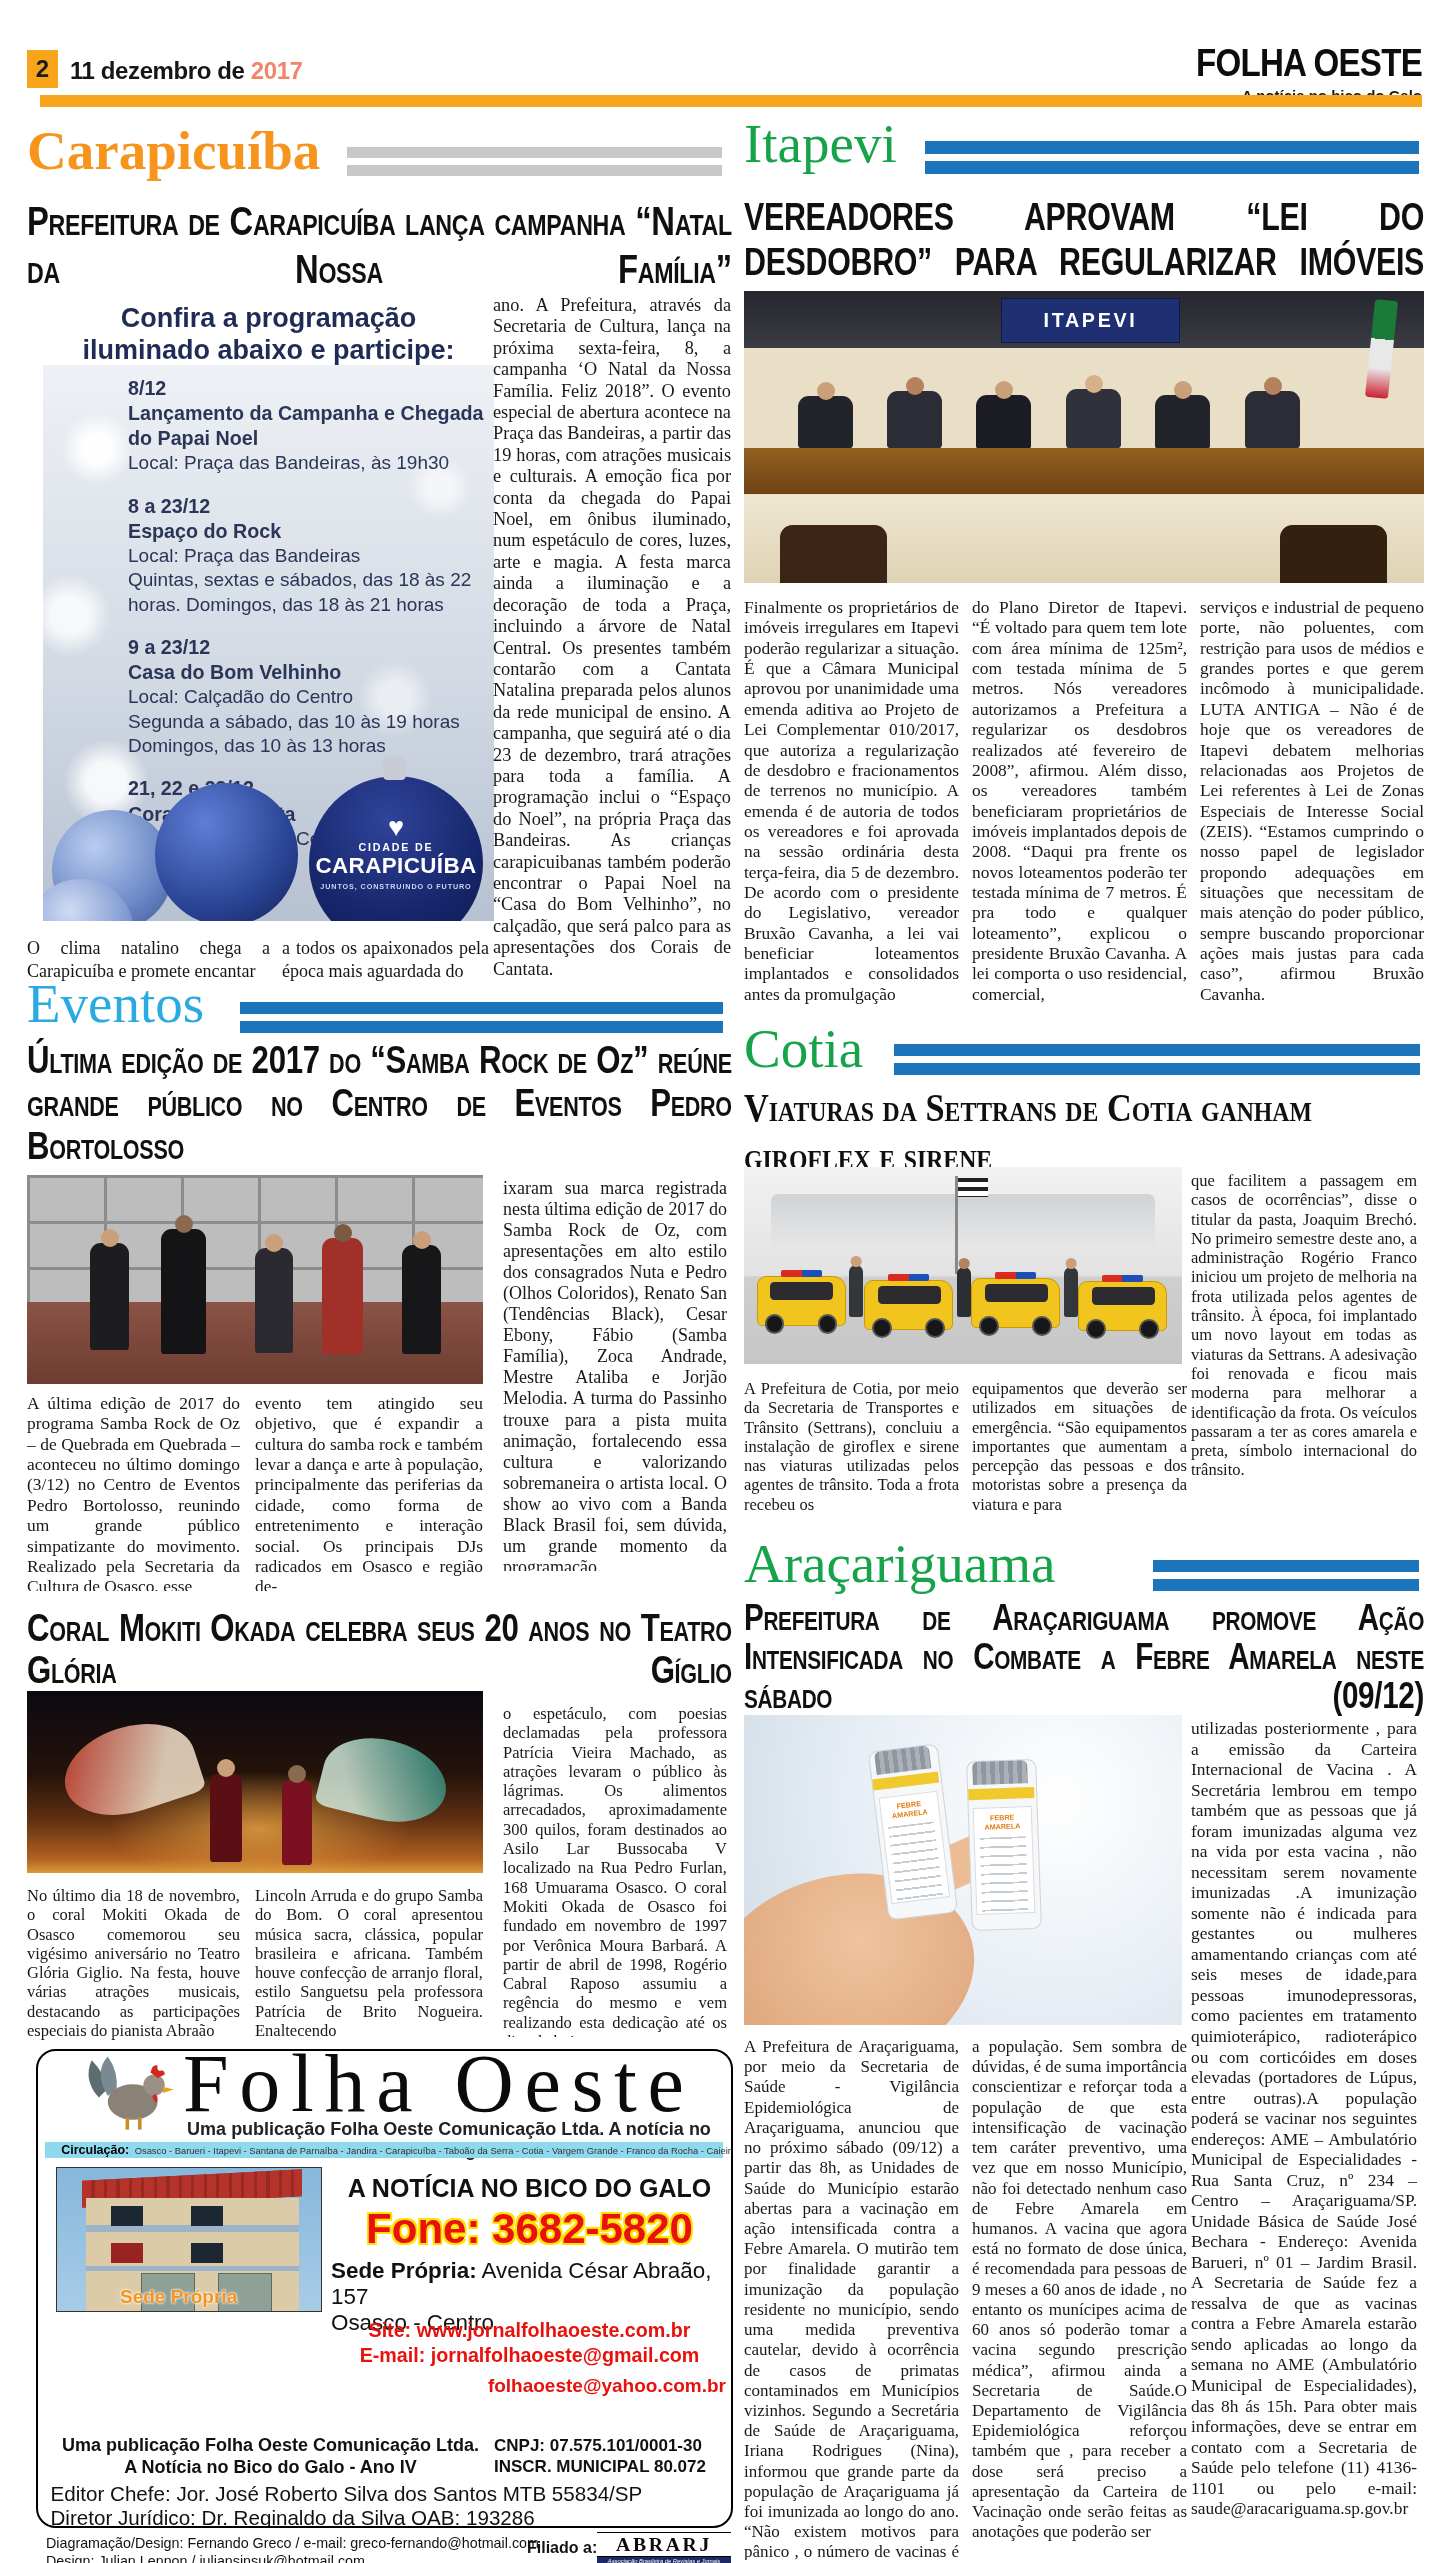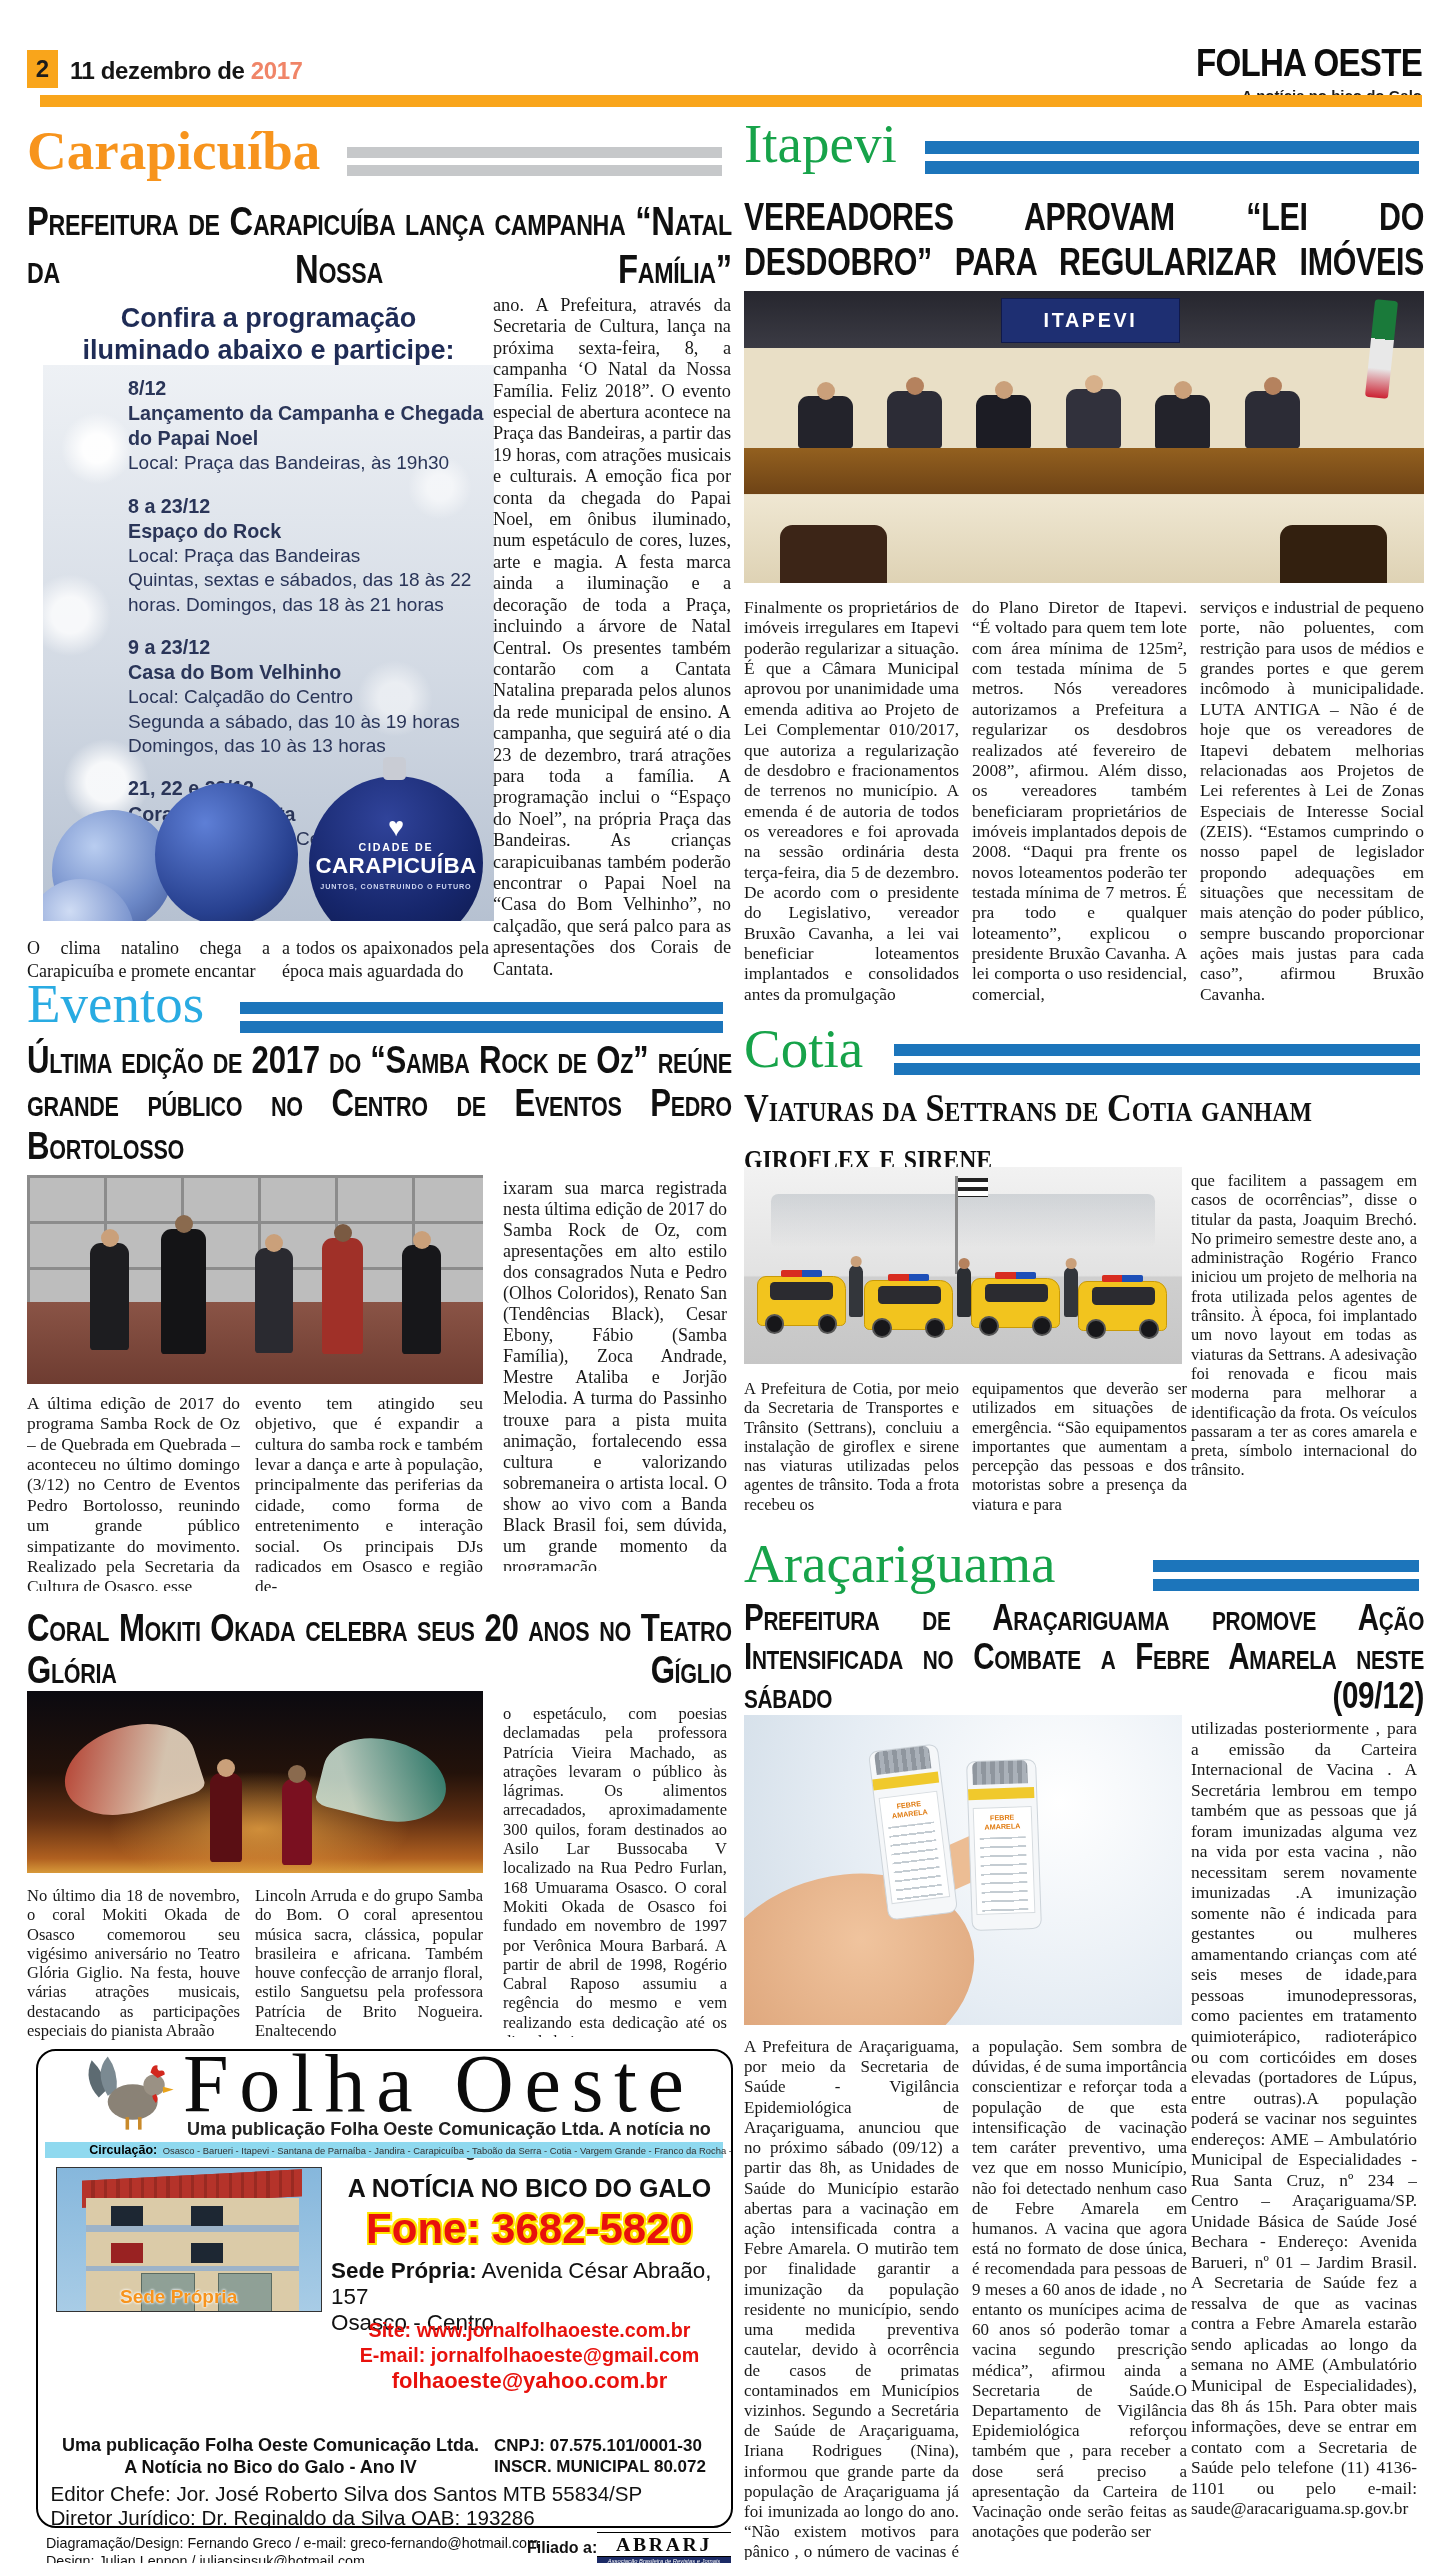--- a/index.html
+++ b/index.html
@@ -170,21 +170,21 @@
       <ellipse cx="58" cy="55" rx="28" ry="20" fill="#8a8276"></ellipse>
       <circle cx="82" cy="36" r="12" fill="#9a9184"></circle>
       <path d="M78 22 q2 -10 8 -8 q-1 5 2 6 q6 -2 6 4 l-8 4 Z" fill="#d2281e"></path>
       <path d="M92 38 l12 3 -12 4 Z" fill="#e8a21a"></path>
       <path d="M84 46 q4 6 0 10 q-4 -4 -4 -8 Z" fill="#d2281e"></path>
       <rect x="50" y="72" width="4" height="14" fill="#c98a2a"></rect>
       <rect x="64" y="72" width="4" height="14" fill="#c98a2a"></rect>
     </svg>
     <div style="position:absolute;left:145px;top:-14.3px;width:545px;font-family:'Liberation Serif',serif;font-size:82px;letter-spacing:10.7px;color:#0b0b0b;">Folha Oeste</div>
     <div class="sans" style="position:absolute;left:134px;top:68px;width:554px;text-align:center;font-weight:bold;font-size:18px;color:#222;">Uma publicação Folha Oeste Comunicação Ltda. A notícia no bico do galo</div>
-    <div style="position:absolute;left:7.2px;top:91px;width:678px;height:16px;background:#8FD9EF;display:flex;align-items:center;padding-left:28px;">
+    <div style="position:absolute;left:7.2px;top:91px;width:678px;height:16px;background:#8FD9EF;display:flex;align-items:center;">
       <span class="sans" style="font-weight:bold;font-size:12.5px;color:#000;margin:0 5.4px 0 16px;">Circulação:</span>
       <span class="sans" style="font-size:9.4px;color:#333;white-space:nowrap;">Osasco - Barueri - Itapevi - Santana de Parnaíba - Jandira - Carapicuíba - Taboão da Serra - Cotia - Vargem Grande - Franco da Rocha - Caieiras - Francisco Morato e Mairiporã</span>
     </div>
 
     <div class="photo" style="left:18px;top:116px;width:266px;height:145px;background:linear-gradient(180deg,#86b7dc 0%,#a8cce6 100%);border:1.8px solid #333;">
       <div class="abs" style="left:25px;top:7.2px;width:220px;height:27px;background:#b5332a;transform:skewY(-3deg);
            background-image:repeating-linear-gradient(90deg,#b5332a 0 9px,#992a22 9px 12.5px);"></div>
       <div class="abs" style="left:29px;top:30px;width:213px;height:114px;background:#dbcba8;
            background-image:linear-gradient(rgba(0,0,0,0) 27px,#9db3c8 27px 34px,rgba(0,0,0,0) 34px 68px,#9db3c8 68px 73px,rgba(0,0,0,0) 73px);"></div>
       <div class="abs" style="left:54px;top:38px;width:32px;height:19.7px;background:#1d2733;"></div>
@@ -197,21 +197,21 @@
     </div>
     <div class="sans" style="position:absolute;left:295px;top:123px;width:393px;text-align:center;font-weight:bold;font-size:25px;color:#111;">A NOTÍCIA NO BICO DO GALO</div>
     <div class="sans" style="position:absolute;left:295px;top:154px;width:393px;text-align:center;font-weight:bold;font-size:42px;color:#E8110C;
                 text-shadow:-1.8px -1.8px 0 #ffe400,1.8px -1.8px 0 #ffe400,-1.8px 1.8px 0 #ffe400,1.8px 1.8px 0 #ffe400;">Fone: 3682-5820</div>
     <div class="sans" style="position:absolute;left:293px;top:207px;width:399px;font-size:22.4px;color:#111;">
       <span style="font-weight:bold;">Sede Própria:</span><span> Avenida César Abraão, 157</span>
       <div>Osasco - Centro</div>
     </div>
     <div class="sans" style="position:absolute;left:295px;top:268px;width:393px;text-align:center;font-weight:bold;font-size:19.7px;color:#E8110C;">Site: www.jornalfolhaoeste.com.br</div>
     <div class="sans" style="position:absolute;left:295px;top:293px;width:393px;text-align:center;font-weight:bold;font-size:19.7px;color:#E8110C;">E-mail: jornalfolhaoeste@gmail.com</div>
-    <div class="sans" style="position:absolute;left:295px;top:317px;width:393px;text-align:center;font-weight:bold;font-size:22px;color:#E8110C;">folhaoeste@yahoo.com.br</div>
+    <div class="sans" style="position:absolute;left:295px;top:324px;width:393px;text-align:right;font-weight:bold;font-size:19px;color:#E8110C;">folhaoeste@yahoo.com.br</div>
     <div class="sans" style="position:absolute;left:18px;top:384px;width:429px;text-align:center;font-weight:bold;font-size:18px;line-height:1.2;color:#111;">
       <div>Uma publicação Folha Oeste Comunicação Ltda.</div>
       <div>A Notícia no Bico do Galo - Ano IV</div>
     </div>
     <div class="sans" style="position:absolute;left:456px;top:384px;width:232px;font-weight:bold;font-size:17px;line-height:1.26;color:#111;">
       <div>CNPJ: 07.575.101/0001-30</div>
       <div>INSCR. MUNICIPAL 80.072</div>
     </div>
     <div class="sans" style="position:absolute;left:12.5px;top:431px;width:679px;font-size:20.6px;color:#111;">Editor Chefe: Jor. José Roberto Silva dos Santos MTB 55834/SP</div>
     <div class="sans" style="position:absolute;left:12.5px;top:455px;width:679px;font-size:20.6px;color:#111;">Diretor Jurídico: Dr. Reginaldo da Silva OAB: 193286</div>

